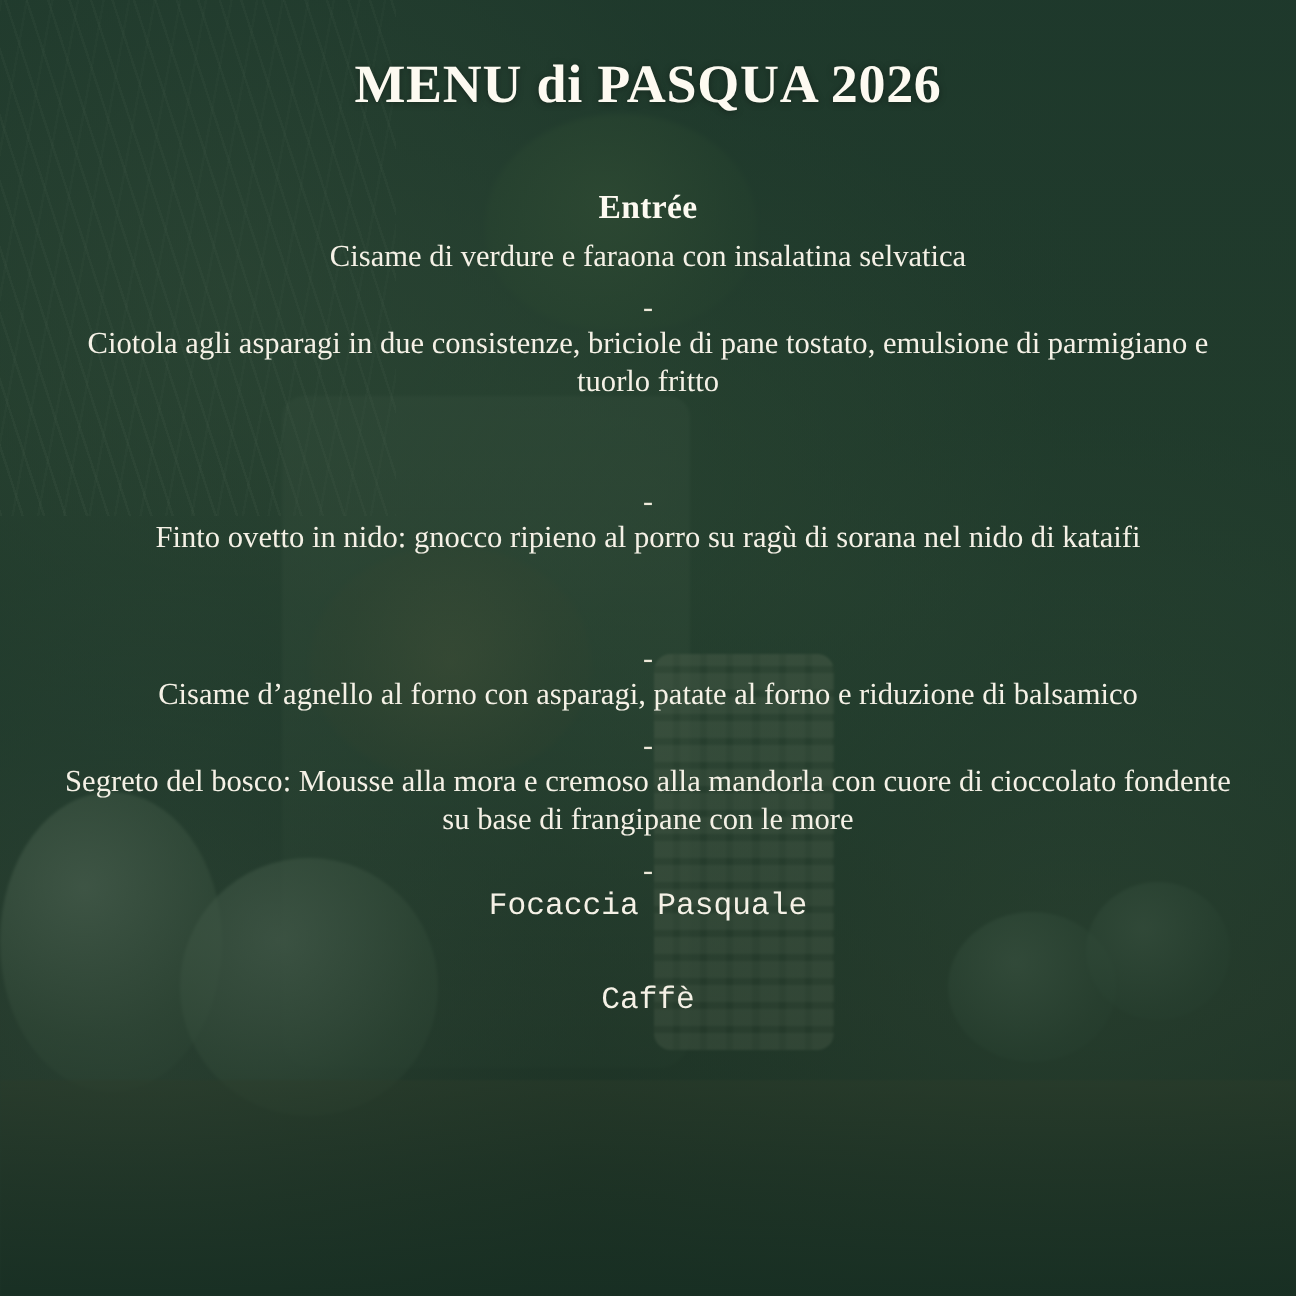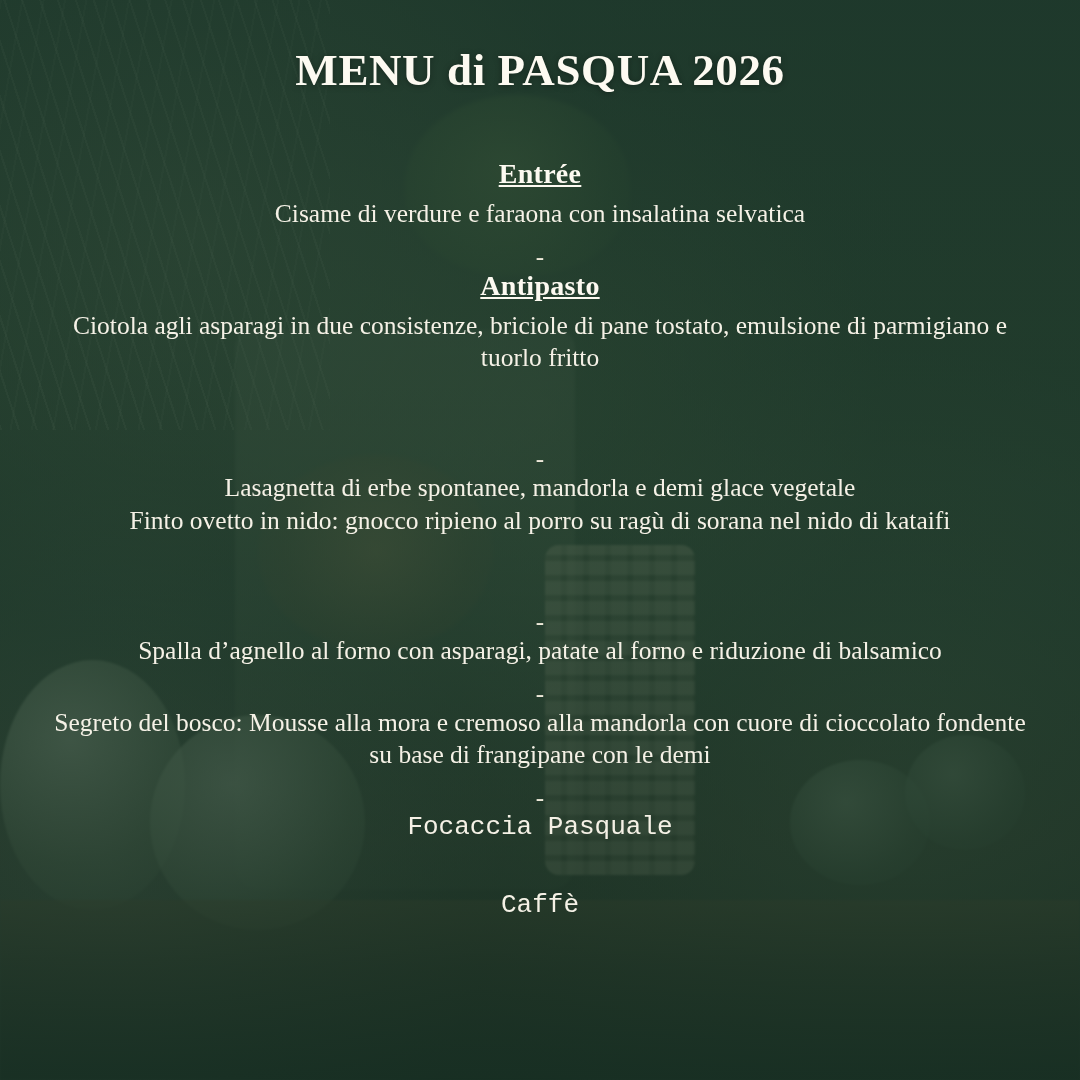--- a/index.html
+++ b/index.html
@@ -116,21 +116,20 @@
 
   .section {
     margin: 0;
   }
   .section-heading {
     font-size: 28px;
     font-weight: 700;
     margin: 0 0 8px 0;
     color: #fdfaf1;
     letter-spacing: 0.3px;
-    text-decoration: underline;
   }
   .section-items {
     margin: 4px;
     padding: 0;
     list-style: none;
   }
   .section-item {
     font-size: 25.5px;
     line-height: 1.26;
     margin: 0 auto;
@@ -187,50 +186,48 @@
       <div class="section">
         <div class="section-heading">Entrée</div>
         <ul class="section-items">
           <li class="section-item">Cisame di verdure e faraona con insalatina selvatica</li>
         </ul>
       </div>
 
       <div class="divider">-</div>
 
       <div class="section">
-        <div class="section-heading">Antipasto</div>
         <ul class="section-items">
           <li class="section-item">Ciotola agli asparagi in due consistenze, briciole di pane tostato, emulsione di parmigiano e tuorlo fritto</li>
         </ul>
       </div>
 
       <div class="gap-lg"></div>
       <div class="divider">-</div>
 
       <div class="section">
         <ul class="section-items">
-          <li class="section-item">Lasagnetta di erbe spontanee, mandorla e demi glace vegetale</li>
           <li class="section-item">Finto ovetto in nido: gnocco ripieno al porro su ragù di sorana nel nido di kataifi</li>
         </ul>
       </div>
 
       <div class="gap-lg"></div>
       <div class="divider">-</div>
 
       <div class="section">
         <ul class="section-items">
-          <li class="section-item">Spalla d’agnello al forno con asparagi, patate al forno e riduzione di balsamico</li>
-        </ul>
-      </div>
-
-      <div class="divider">-</div>
-
-      <div class="section">
-        <ul class="section-items">
-          <li class="section-item">Segreto del bosco: Mousse alla mora e cremoso alla mandorla con cuore di cioccolato fondente su base di frangipane con le demi</li>
+          <li class="section-item">Cisame d’agnello al forno con asparagi, patate al forno e riduzione di balsamico</li>
+        </ul>
+      </div>
+
+      <div class="divider">-</div>
+
+      <div class="section">
+        <ul class="section-items">
+          <li class="section-item">Segreto del bosco: Mousse alla mora e cremoso alla mandorla con cuore di cioccolato fondente su base di frangipane con le more</li>
         </ul>
       </div>
 
       <div class="divider">-</div>
 
       <div class="closing">
         <div class="closing-item">Focaccia Pasquale</div>
         <div class="divider"></div>
         <div class="closing-item">Caffè</div>
       </div>

